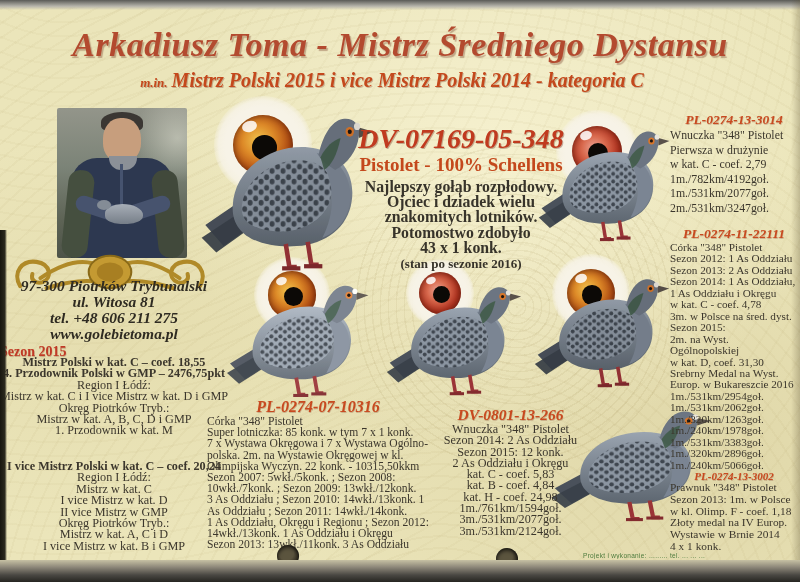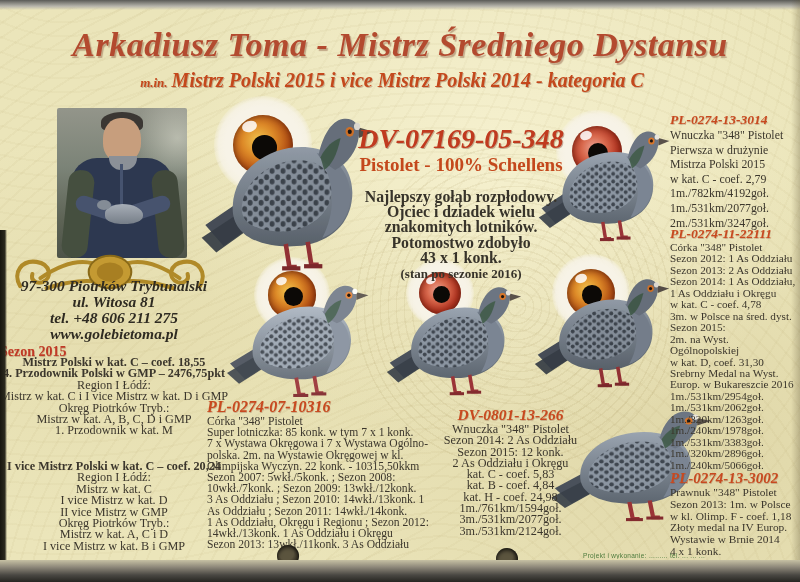--- a/index.html
+++ b/index.html
@@ -62,34 +62,34 @@
     text-shadow:0.5px 0.5px 0 rgba(120,40,20,0.25);}
   .season-lines{width:232px;text-align:center;color:#3b362c;font-size:12.2px;line-height:11.4px;}
   #season2015-lines div:nth-child(-n+2){font-weight:bold;}
   #season2014-lines div:first-child{font-weight:bold;}
 
   
   #featured{left:338px;top:124px;width:246px;text-align:center;}
   #featured .ring{font-size:28px;font-weight:bold;font-style:italic;color:#c03a1f;
     text-shadow:1px 1px 0 rgba(110,45,25,0.35);line-height:30px;}
   #featured .strain{font-size:19px;font-weight:bold;color:#c4481c;line-height:22px;}
-  #featured .flines{font-size:15.8px;font-weight:bold;color:#37332a;line-height:15.2px;margin-top:13px;}
+  #featured .flines{font-size:15.8px;font-weight:bold;color:#37332a;line-height:15.2px;margin-top:3px;}
   #featured .note{font-size:13px;font-weight:bold;color:#37332a;margin-top:1px;}
 
   
-  .ring-head{font-style:italic;font-weight:bold;color:#c8491f;text-shadow:0.5px 0.5px 0 rgba(120,40,20,0.25);}
+  .ring-head{font-style:italic;font-weight:bold;color:#c8491f;text-shadow:0.5px 0.5px 0 rgba(120,40,20,0.25);text-align:center;}
   .rb-lines{color:#3b362c;}
   #rightA{left:670px;top:112px;width:128px;}
   #rightA .ring-head{font-size:13.5px;}
   #rightA .rb-lines{font-size:11.8px;line-height:14.6px;}
   #rightB{left:670px;top:226px;width:128px;}
   #rightB .ring-head{font-size:13.5px;}
   #rightB .rb-lines{font-size:11.2px;line-height:11.45px;}
   #rightC{left:670px;top:470px;width:128px;}
-  #rightC .ring-head{font-size:15px;}
+  #rightC .ring-head{font-size:11px;}
   #rightC .rb-lines{font-size:11.4px;line-height:11.8px;}
   #bottomLeft{left:207px;top:398px;width:222px;}
   #bottomLeft .ring-head{font-size:16px;}
   #bottomLeft .rb-lines{font-size:11.6px;line-height:11.2px;}
   #bottomCenter{left:418px;top:406px;width:185px;text-align:center;}
   #bottomCenter .ring-head{font-size:15.5px;}
   #bottomCenter .rb-lines{font-size:12.2px;line-height:11.3px;}
 
   
   .eye{border-radius:50%;
@@ -277,21 +277,20 @@
         <div>43 x 1 konk.</div>
       </div>
     <div class="note">(stan po sezonie 2016)</div>
   </div>
 
   <div id="rightA" class="abs">
     <div class="ring-head">PL-0274-13-3014</div>
     <div class="rb-lines">
         <div>Wnuczka "348" Pistolet</div>
         <div>Pierwsza w drużynie</div>
-        <div>Mistrza Polski 2015</div>
         <div>w kat. C - coef. 2,79</div>
         <div>1m./782km/4192goł.</div>
         <div>1m./531km/2077goł.</div>
         <div>2m./531km/3247goł.</div>
       </div>
   </div>
   <div id="rightB" class="abs">
     <div class="ring-head">PL-0274-11-22111</div>
     <div class="rb-lines">
         <div>Córka "348" Pistolet</div>

